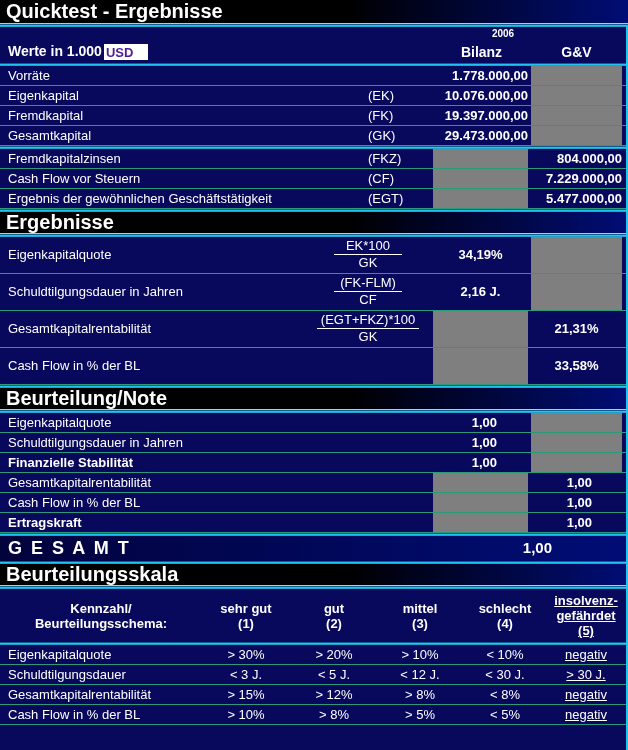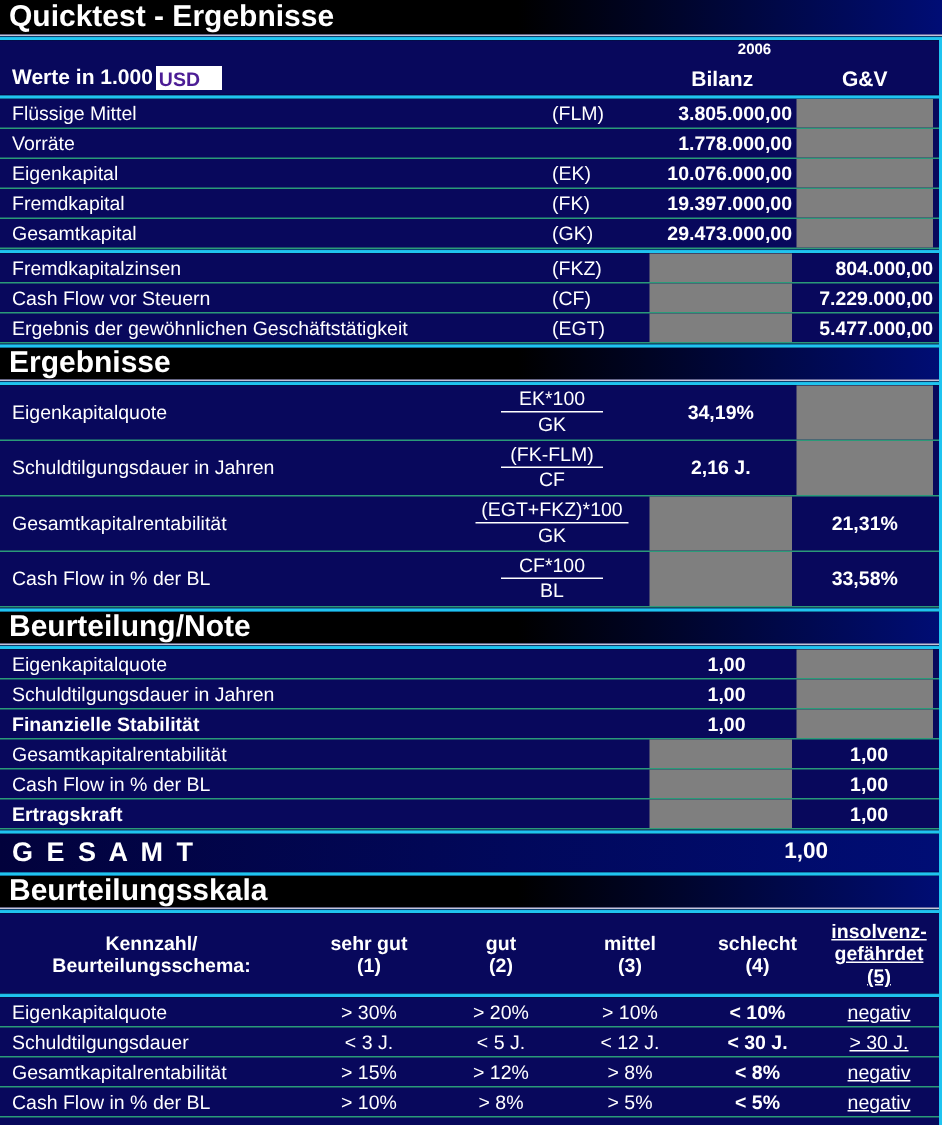--- a/index.html
+++ b/index.html
@@ -51,21 +51,21 @@
   
   .gesamt{position:relative;height:25px;line-height:24px;background:linear-gradient(90deg,#02023c,#000d75);}
   .gesamt .glabel{position:absolute;left:8px;font-weight:bold;font-size:18px;letter-spacing:2px;}
   .gesamt .gval{position:absolute;right:76px;font-weight:bold;font-size:15px;}
   
   .scale-head{display:flex;align-items:center;height:53px;}
   .scale-head .sc{text-align:center;font-weight:bold;white-space:pre-line;line-height:15px;}
   .srow{display:flex;height:20px;line-height:19px;border-bottom:1px solid #2a9a78;box-sizing:border-box;}
   .srow .sc{text-align:center;}
   .c0{width:202px;text-align:left !important;padding-left:8px;box-sizing:border-box;}
-  .c1{width:88px;}.c2{width:88px;}.c3{width:84px;}.c4{width:86px;font-weight:bold;}.c5{width:76px;text-decoration:underline;}
+  .c1{width:88px;}.c2{width:88px;}.c3{width:84px;}.c4{width:86px;}.c5{width:76px;text-decoration:underline;}
   
   .right-edge{position:absolute;top:26px;bottom:0;right:0;width:2px;background:#1fc4f0;}
 </style>
 </head>
 <body>
 
 <div class="page">
 
   <div class="bar main">
     <span>Quicktest - Ergebnisse</span>
@@ -76,26 +76,20 @@
     <div class="year">2006</div>
     <div class="unit">
       <span>Werte in 1.000</span><input class="unit-input" value="USD" style="">
     </div>
     <div class="colhead bilanz">Bilanz</div>
     <div class="colhead gv">G&amp;V</div>
   </div>
   <div class="cyan"></div>
 
   <div class="row">
-    <span class="label">Flüssige Mittel</span>
-    <span class="code">(FLM)</span>
-    <span class="cell bilanz num">3.805.000,00</span>
-    <span class="cell gv gray"></span>
-  </div>
-  <div class="row">
     <span class="label">Vorräte</span>
     <span class="code"></span>
     <span class="cell bilanz num">1.778.000,00</span>
     <span class="cell gv gray"></span>
   </div>
   <div class="row">
     <span class="label">Eigenkapital</span>
     <span class="code">(EK)</span>
     <span class="cell bilanz num">10.076.000,00</span>
     <span class="cell gv gray"></span>
@@ -161,24 +155,20 @@
     <span class="label">Gesamtkapitalrentabilität</span>
     <span class="frac">
       <span class="numer">(EGT+FKZ)*100</span>
       <span class="denom">GK</span>
     </span>
     <span class="cell bilanz gray"></span>
     <span class="cell gv ctr val">21,31%</span>
   </div>
   <div class="rrow">
     <span class="label">Cash Flow in % der BL</span>
-    <span class="frac">
-      <span class="numer">CF*100</span>
-      <span class="denom">BL</span>
-    </span>
     <span class="cell bilanz gray"></span>
     <span class="cell gv ctr val">33,58%</span>
   </div>
 
   <div class="cyan"></div>
   <div class="bar">
     <span>Beurteilung/Note</span>
   </div>
   <div class="cyan"></div>
 

